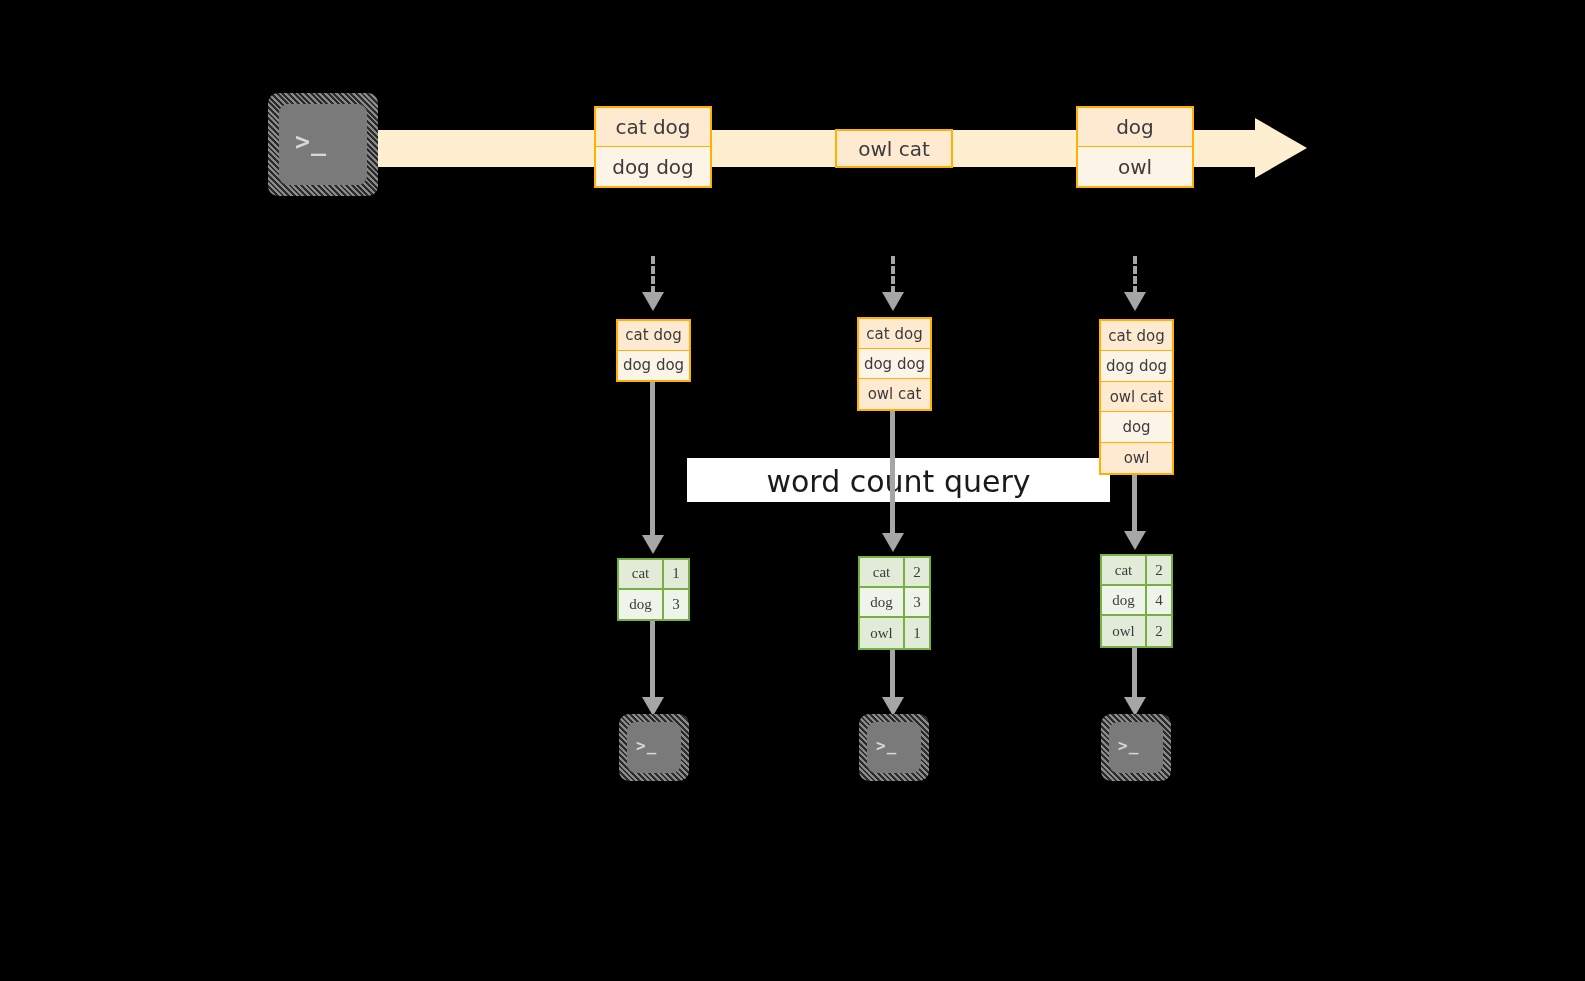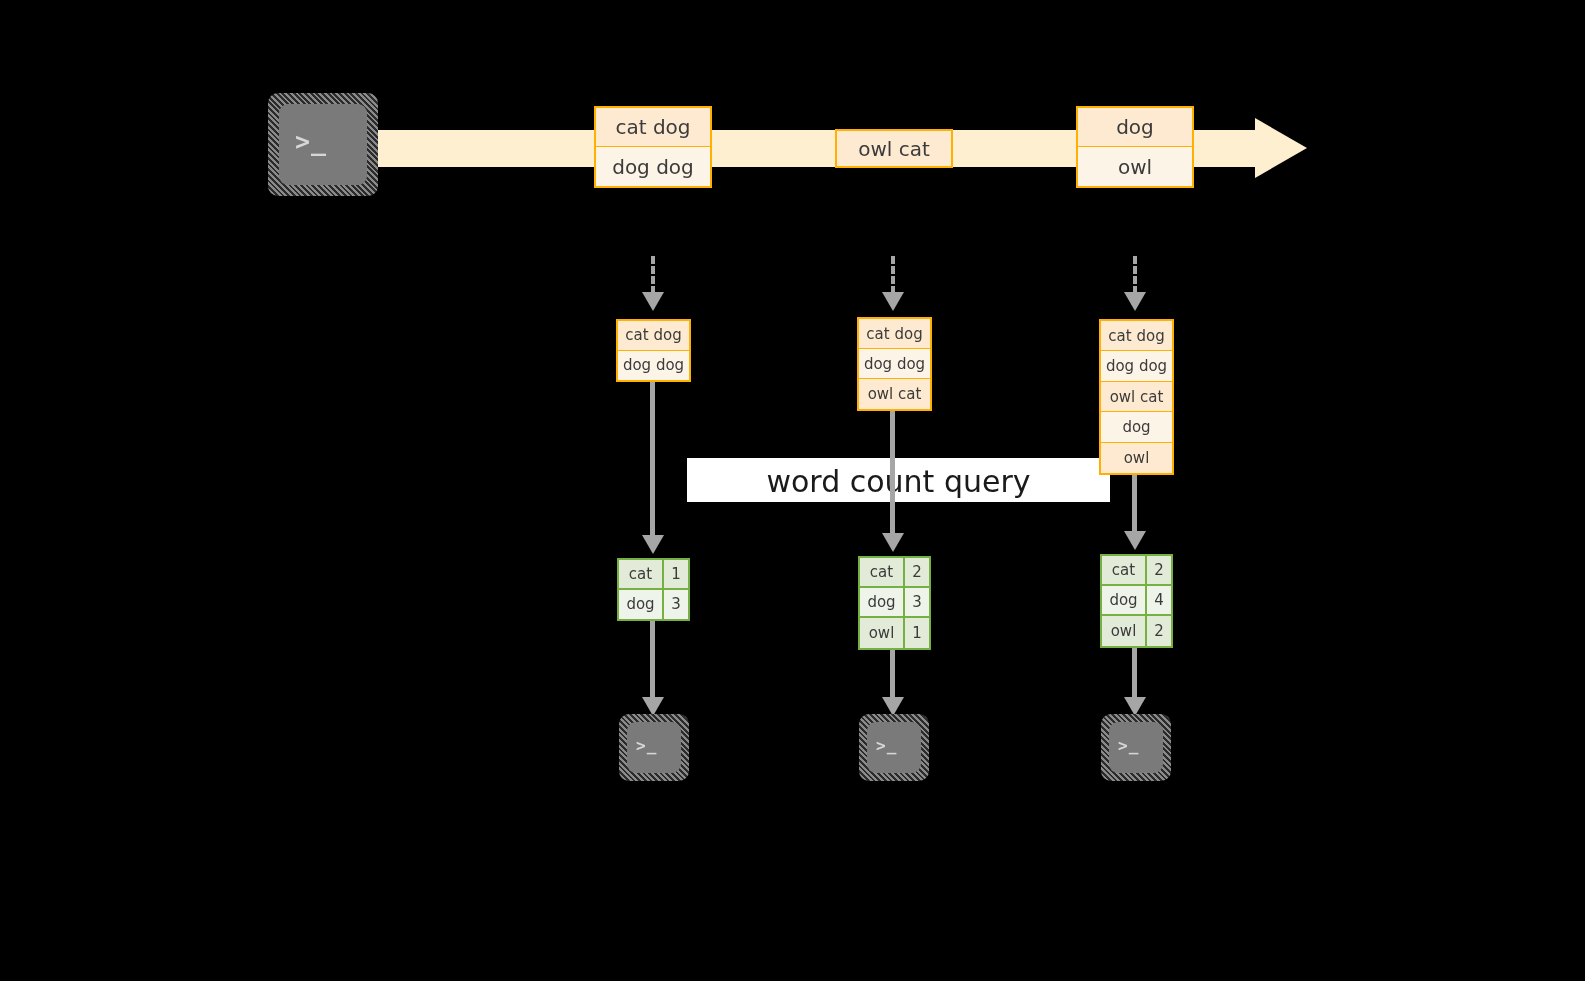--- a/index.html
+++ b/index.html
@@ -101,20 +101,21 @@
   .greentable .grow:last-child { border-bottom: none; }
   .greentable .gname,
   .greentable .gval {
     box-sizing: border-box;
     display: flex;
     align-items: center;
     justify-content: center;
     color: #3b3b3b;
     background: #e2ebd8;
     white-space: nowrap;
+    font-family: Liberation Serif, serif;
   }
   .greentable .grow.alt .gname,
   .greentable .grow.alt .gval {
     background: #eff4ea;
   }
   .greentable .gname {
     border-right: 2px solid #76b043;
   }
 
   

